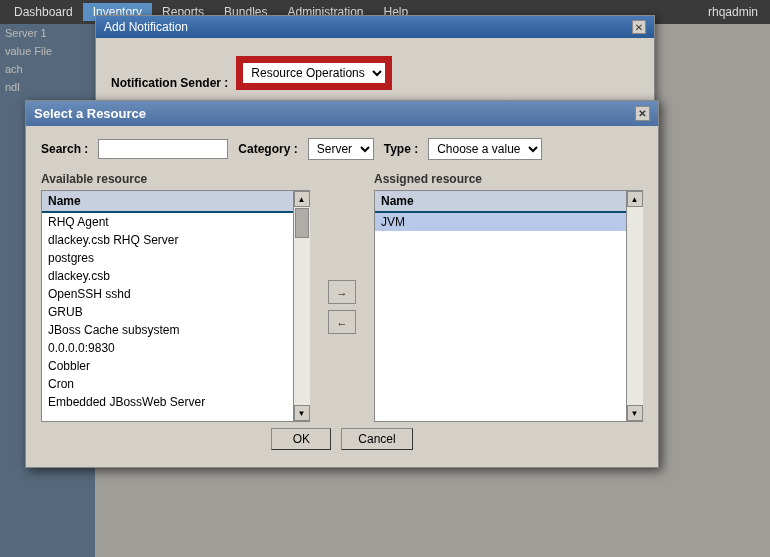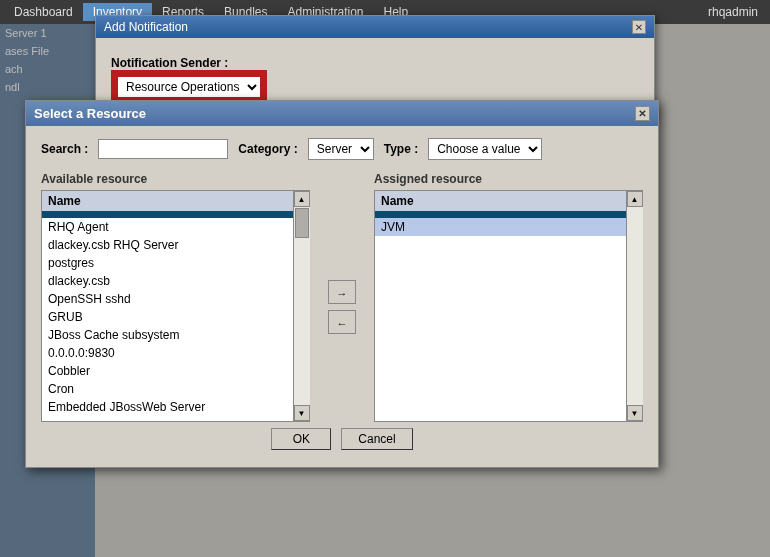--- a/index.html
+++ b/index.html
@@ -75,23 +75,22 @@
       cursor: pointer;
       display: flex; align-items: center; justify-content: center;
       font-size: 10px;
       color: #333;
     }
     .modal-content {
       padding: 10px 15px;
     }
     .notification-sender-row {
       display: flex;
-      align-items: flex-start;
+      align-items: flex-end;
       padding: 8px 0;
-      flex-direction: column;
     }
     .notification-sender-row label {
       font-weight: bold;
       font-size: 12px;
       margin-right: 8px;
     }
     .notification-sender-select {
       padding: 2px 4px;
       font-size: 12px;
       border: 7px solid #b91c1c;
@@ -168,21 +167,21 @@
       flex: 1;
     }
     .panel-label {
       font-size: 12px;
       font-weight: bold;
       margin-bottom: 4px;
       color: #333;
     }
     .resource-table-header {
       background: #c8d0e0;
-      border-bottom: 7px solid #0c4a6e;
+      border-bottom: 2px solid #0c4a6e;
       padding: 3px 6px;
       font-weight: bold;
       font-size: 12px;
     }
     .resource-item {
       padding: 2px 6px;
       font-size: 12px;
       cursor: pointer;
       border-bottom: none;
     }
@@ -300,21 +299,21 @@
   <div class="nav-item active">Inventory</div>
   <div class="nav-item">Reports</div>
   <div class="nav-item">Bundles</div>
   <div class="nav-item">Administration</div>
   <div class="nav-item">Help</div>
   <div class="nav-right">rhqadmin</div>
 </div>
 
 <div class="left-sidebar">
   <div class="sidebar-label">Server 1</div>
-  <div class="sidebar-label">ases File</div>
+  <div class="sidebar-label">value File</div>
   <div class="sidebar-label">ach</div>
   <div class="sidebar-label">ndl</div>
 </div>
 
 <div class="overlay"></div>
 
 <div class="modal-add-notification">
   <div class="modal-title-bar">
     <span>Add Notification</span>
     <div class="modal-close-btn">✕</div>

